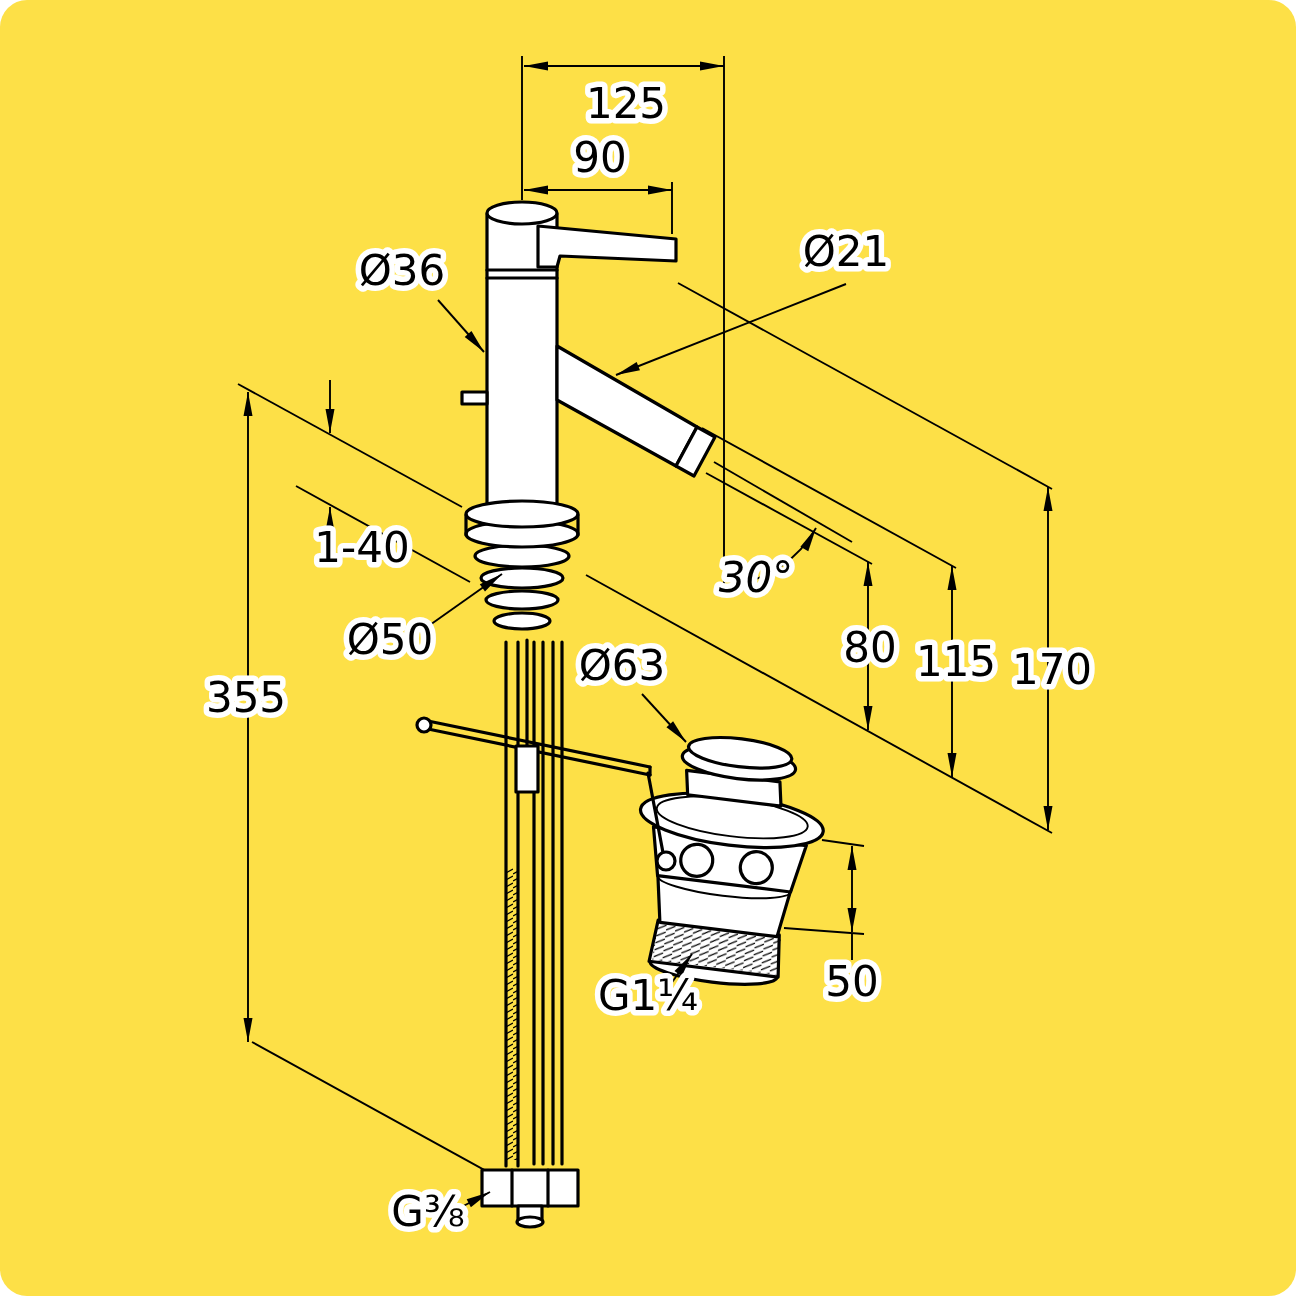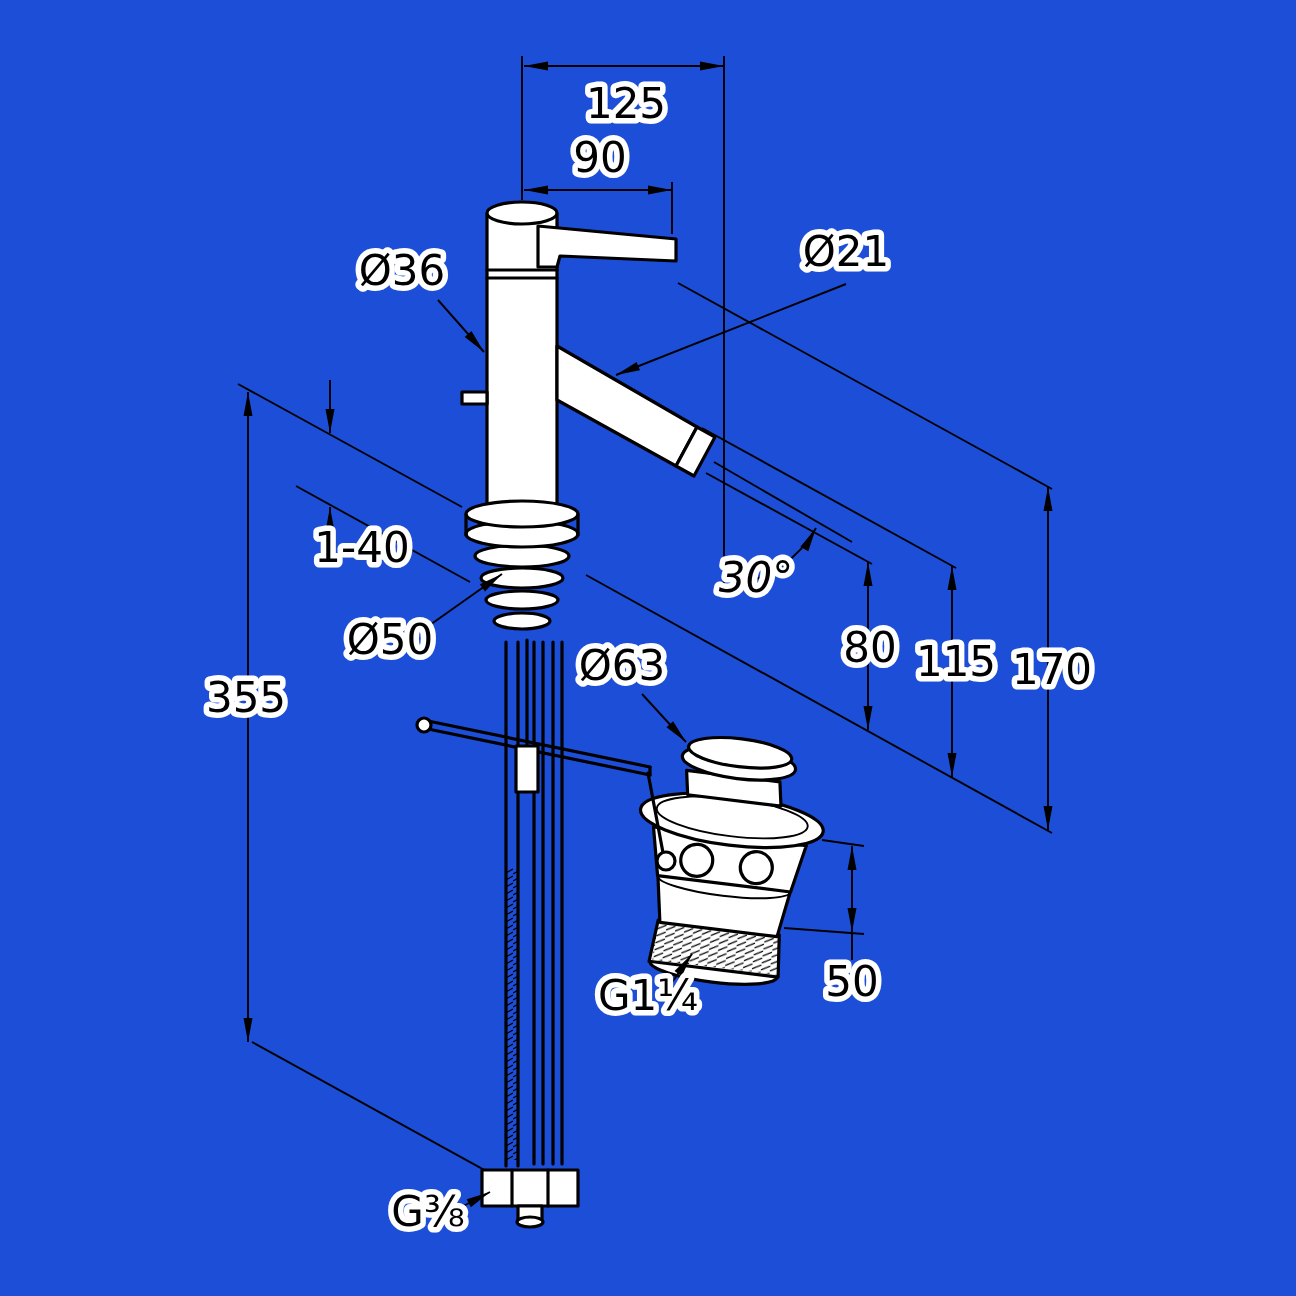--- a/index.html
+++ b/index.html
@@ -1,16 +1,16 @@
 <!DOCTYPE html>
 <html><head>
 <meta charset="utf-8">
 <style>
   html,body{margin:0;padding:0;background:#ffffff;}
-  .stage{width:1296px;height:1296px;background:#1d4ed8;position:relative;font-family:"DejaVu Sans",sans-serif;}
+  .stage{width:1296px;height:1296px;background:#fde047;position:relative;font-family:"DejaVu Sans",sans-serif;border-radius:27px;}
   
   .ln{stroke:#000;stroke-width:3.2;fill:none;stroke-linecap:round;stroke-linejoin:round}
   .fw{stroke:#000;stroke-width:3.2;fill:#fff;stroke-linejoin:round}
   .tn{stroke:#000;stroke-width:1.9;fill:none;stroke-linecap:butt}
   .lbl{font-family:"DejaVu Sans",sans-serif;font-size:42px;fill:#000;text-anchor:middle;
        paint-order:stroke;stroke:#fff;stroke-width:11px;stroke-linejoin:round}
   .ital{font-style:italic}
 </style>
 </head>
 <body>

